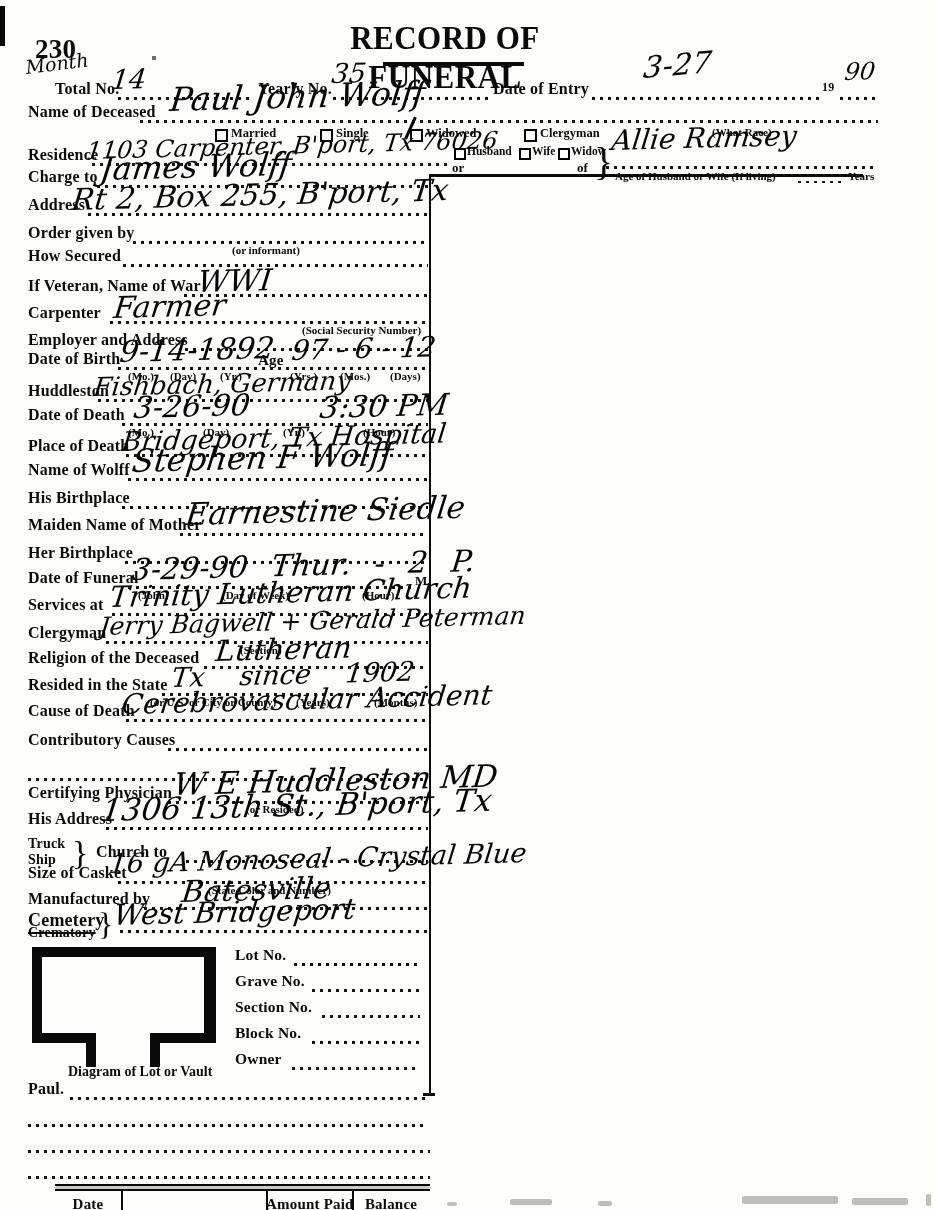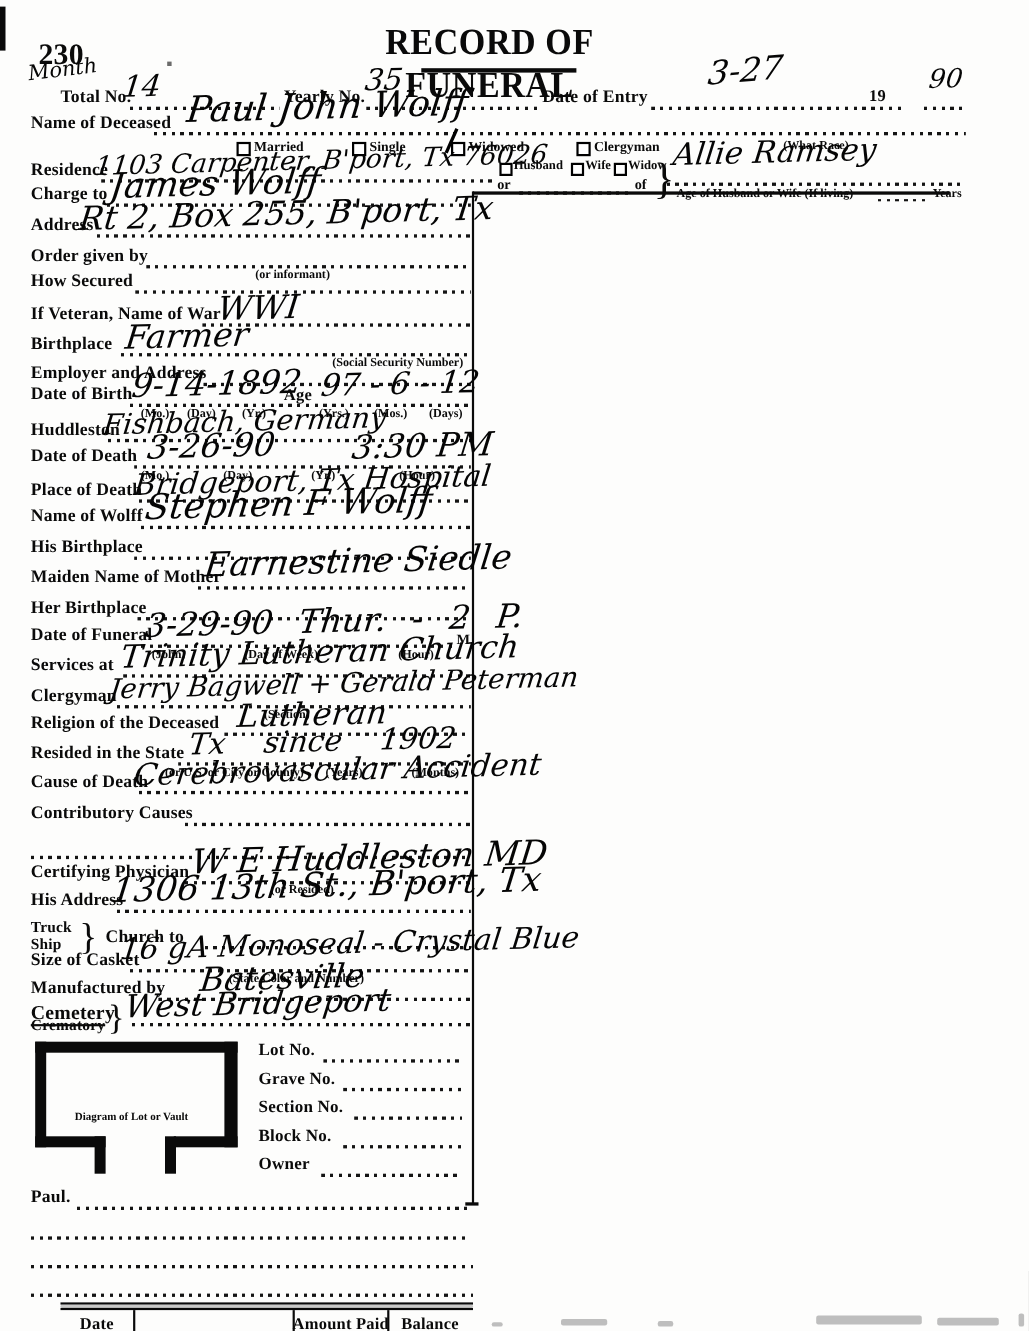--- a/index.html
+++ b/index.html
@@ -36,21 +36,21 @@
 
   <div class="lbl" style="left:55px;top:80px">Total No.</div>
   <div class="leader" style="left:118px;top:97px;width:136px"></div>
   <div class="hw" style="left:110px;top:64px;font-size:27px">14</div>
   <div class="lbl" style="left:258px;top:80px">Yearly No.</div>
   <div class="leader" style="left:333px;top:97px;width:157px"></div>
   <div class="hw" style="left:330px;top:58px;font-size:27px">35</div>
   <div class="lbl" style="left:493px;top:80px">Date of Entry</div>
   <div class="leader" style="left:592px;top:97px;width:228px"></div>
   <div class="hw" style="left:642px;top:50px;font-size:30px;transform:skewX(-10deg) rotate(-5deg)">3-27</div>
-  <div class="lbl" style="left:790px;top:80px;font-size:15px">19</div>
+  <div class="lbl" style="left:822px;top:80px;font-size:12px">19</div>
   <div class="leader" style="left:840px;top:97px;width:40px"></div>
   <div class="hw" style="left:843px;top:58px;font-size:24px">90</div>
 
   <div class="lbl" style="left:28px;top:103px">Name of Deceased</div>
   <div class="leader" style="left:140px;top:120px;width:738px"></div>
   <div class="hw" style="left:168px;top:80px;font-size:33px">Paul John Wolff</div>
 
   <div class="cb" style="left:215px;top:129px"></div>
   <div class="cbl" style="left:231px;top:126px">Married</div>
   <div class="cb" style="left:320px;top:129px"></div>
@@ -98,21 +98,21 @@
   <div class="leader" style="left:133px;top:241px;width:295px"></div>
   <div class="sub" style="left:232px;top:244px">(or informant)</div>
 
   <div class="lbl" style="left:28px;top:247px">How Secured</div>
   <div class="leader" style="left:123px;top:264px;width:305px"></div>
 
   <div class="lbl" style="left:28px;top:277px">If Veteran, Name of War</div>
   <div class="leader" style="left:184px;top:294px;width:244px"></div>
   <div class="hw" style="left:196px;top:264px;font-size:30px">WWI</div>
 
-  <div class="lbl" style="left:28px;top:304px">Birthplace</div>
+  <div class="lbl" style="left:28px;top:304px">Carpenter</div>
   <div class="leader" style="left:110px;top:321px;width:318px"></div>
   <div class="hw" style="left:112px;top:290px;font-size:30px">Farmer</div>
   <div class="sub" style="left:302px;top:324px">(Social Security Number)</div>
 
   <div class="lbl" style="left:28px;top:331px">Employer and Address</div>
   <div class="leader" style="left:185px;top:348px;width:243px"></div>
 
   <div class="lbl" style="left:28px;top:350px">Date of Birth</div>
   <div class="leader" style="left:118px;top:367px;width:310px"></div>
   <div class="hw" style="left:118px;top:334px;font-size:30px">9-14-1892</div>
@@ -224,21 +224,21 @@
 
   <svg style="position:absolute;left:30px;top:943px" width="190" height="128">
     <rect x="2" y="4" width="184" height="10" fill="#0a0a0a"></rect>
     <rect x="2" y="4" width="10" height="96" fill="#0a0a0a"></rect>
     <rect x="174" y="4" width="12" height="96" fill="#0a0a0a"></rect>
     <rect x="2" y="90" width="64" height="10" fill="#0a0a0a"></rect>
     <rect x="128" y="90" width="58" height="10" fill="#0a0a0a"></rect>
     <rect x="56" y="90" width="10" height="34" fill="#0a0a0a"></rect>
     <rect x="120" y="90" width="10" height="34" fill="#0a0a0a"></rect>
   </svg>
-  <div class="sub" style="left:68px;top:1010px;font-size:10px">Diagram of Lot or Vault</div>
+  <div class="sub" style="left:68px;top:1064px;font-size:14px">Diagram of Lot or Vault</div>
 
   <div class="lbl" style="left:235px;top:946px;font-size:15.5px">Lot No.</div>
   <div class="leader" style="left:294px;top:963px;width:126px"></div>
   <div class="lbl" style="left:235px;top:972px;font-size:15.5px">Grave No.</div>
   <div class="leader" style="left:312px;top:989px;width:108px"></div>
   <div class="lbl" style="left:235px;top:998px;font-size:15.5px">Section No.</div>
   <div class="leader" style="left:322px;top:1015px;width:98px"></div>
   <div class="lbl" style="left:235px;top:1024px;font-size:15.5px">Block No.</div>
   <div class="leader" style="left:312px;top:1041px;width:108px"></div>
   <div class="lbl" style="left:235px;top:1050px;font-size:15.5px">Owner</div>

